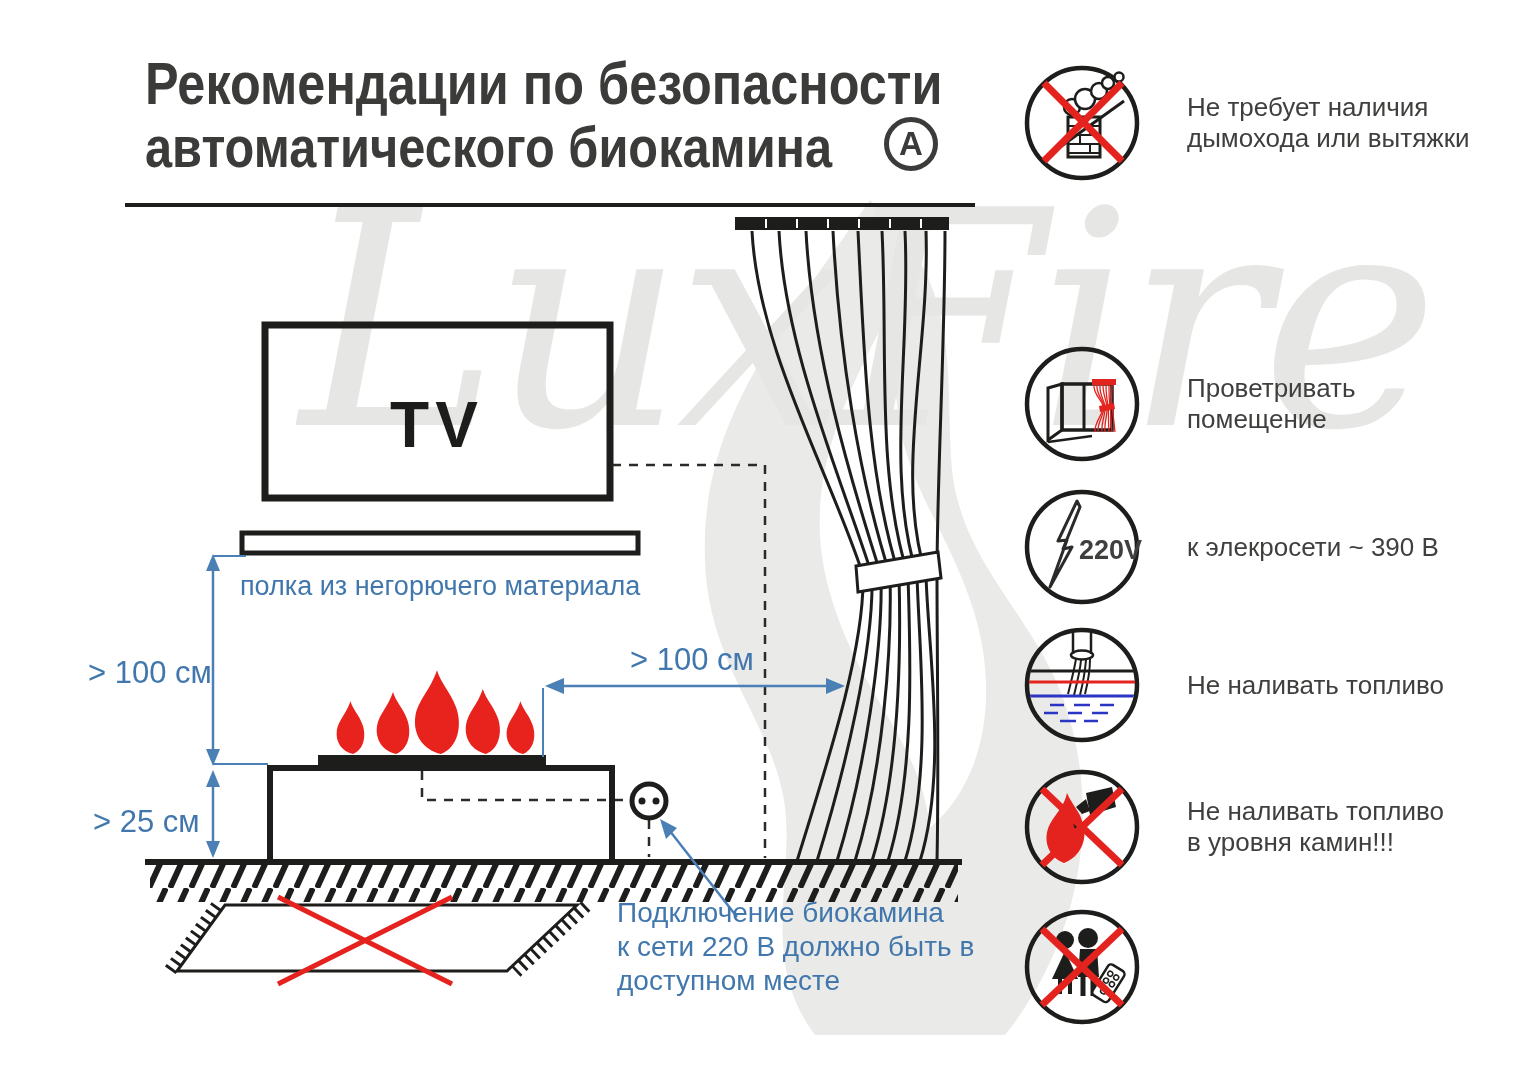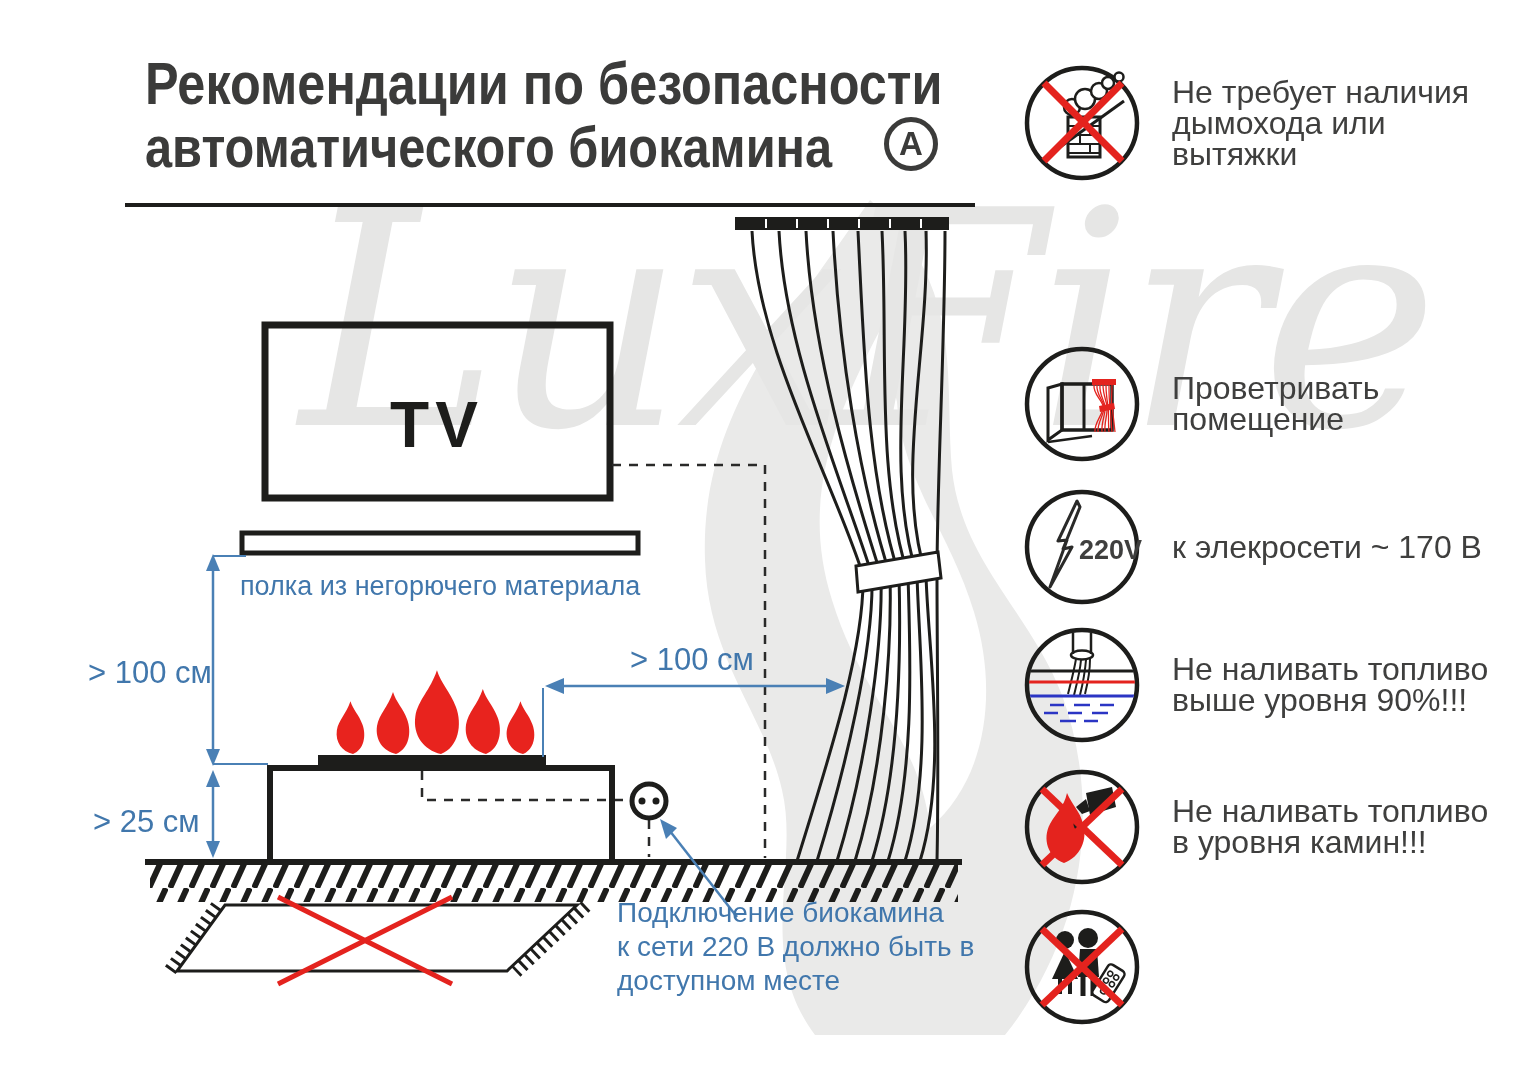--- a/index.html
+++ b/index.html
@@ -20,21 +20,21 @@
     border-radius:50%;display:flex;align-items:center;justify-content:center;
     font-size:33px;font-weight:700;color:#3b3b3a;
   }
   
   .rec-row{
     position:absolute;left:1022px;width:500px;height:120px;
     display:flex;align-items:center;
   }
   .rec-row .ric{flex:0 0 120px;width:120px;height:120px;position:static;}
   .rec-row .rtx{
-    margin-left:30px;width:330px;color:#3f3f3e;font-size:32px;line-height:31px;
+    margin-left:45px;width:330px;color:#3f3f3e;font-size:26px;line-height:31px;
   }
 </style>
 </head>
 <body>
 
 <div class="stage">
 
   <svg width="1527" height="1080" viewBox="0 0 1527 1080">
     <path d="M870,200 C780,330 700,420 705,560 C708,660 765,715 782,790 C800,865 755,955 815,1035
          L1005,1035 C1085,935 1102,805 1062,695 C1030,612 962,562 952,470 C944,375 965,285 870,200 Z" fill="#eaeae9"></path>
@@ -212,21 +212,21 @@
     </div>
   </div>
 
   <div class="rec-row" style="top:487px">
     <svg class="ric" viewBox="0 0 120 120">
       <circle cx="60" cy="60" r="55" fill="none" stroke="#1d1d1b" stroke-width="4.5"></circle>
       <polygon points="55,14 36,54 45,53 28,100 50,60 41,62 58,20" fill="#ffffff" stroke="#2a2a29" stroke-width="3" stroke-linejoin="round"></polygon>
       <text x="57" y="72" font-size="27" font-weight="bold" fill="#3f3f3e" font-family="Liberation Sans, sans-serif">220V</text>
     </svg>
     <div class="rtx">
-      <div>к элекросети ~ 170 В</div>
+      <div>к элекросети ~ 390 В</div>
     </div>
   </div>
 
   <div class="rec-row" style="top:625px">
     <svg class="ric" viewBox="0 0 120 120">
       <defs>
           <clipPath id="fuelclip">
             <circle cx="60" cy="60" r="53"></circle>
           </clipPath>
         </defs>
@@ -251,21 +251,20 @@
           <line x1="22" y1="88" x2="36" y2="88"></line>
             <line x1="46" y1="88" x2="60" y2="88"></line>
             <line x1="70" y1="88" x2="86" y2="88"></line>
           <line x1="38" y1="96" x2="54" y2="96"></line>
             <line x1="62" y1="96" x2="76" y2="96"></line>
         </g>
       </g>
     </svg>
     <div class="rtx">
       <div>Не наливать топливо</div>
-      <div>выше уровня 90%!!!</div>
     </div>
   </div>
 
   <div class="rec-row" style="top:767px">
     <svg class="ric" viewBox="0 0 120 120">
       <circle cx="60" cy="60" r="55" fill="none" stroke="#1d1d1b" stroke-width="4.5"></circle>
       <path d="M42,96 C26,90 20,72 28,57 C34,46 42,40 45,26 C50,38 58,44 61,57 C66,73 58,90 42,96 Z" fill="#e4231e"></path>
       <polygon points="64,26 90,20 94,40 68,48" fill="#1d1d1b"></polygon>
       <polygon points="64,32 54,40 60,47 68,44" fill="#1d1d1b"></polygon>
       <ellipse cx="55" cy="57" rx="3.5" ry="5.5" fill="#1d1d1b"></ellipse>

